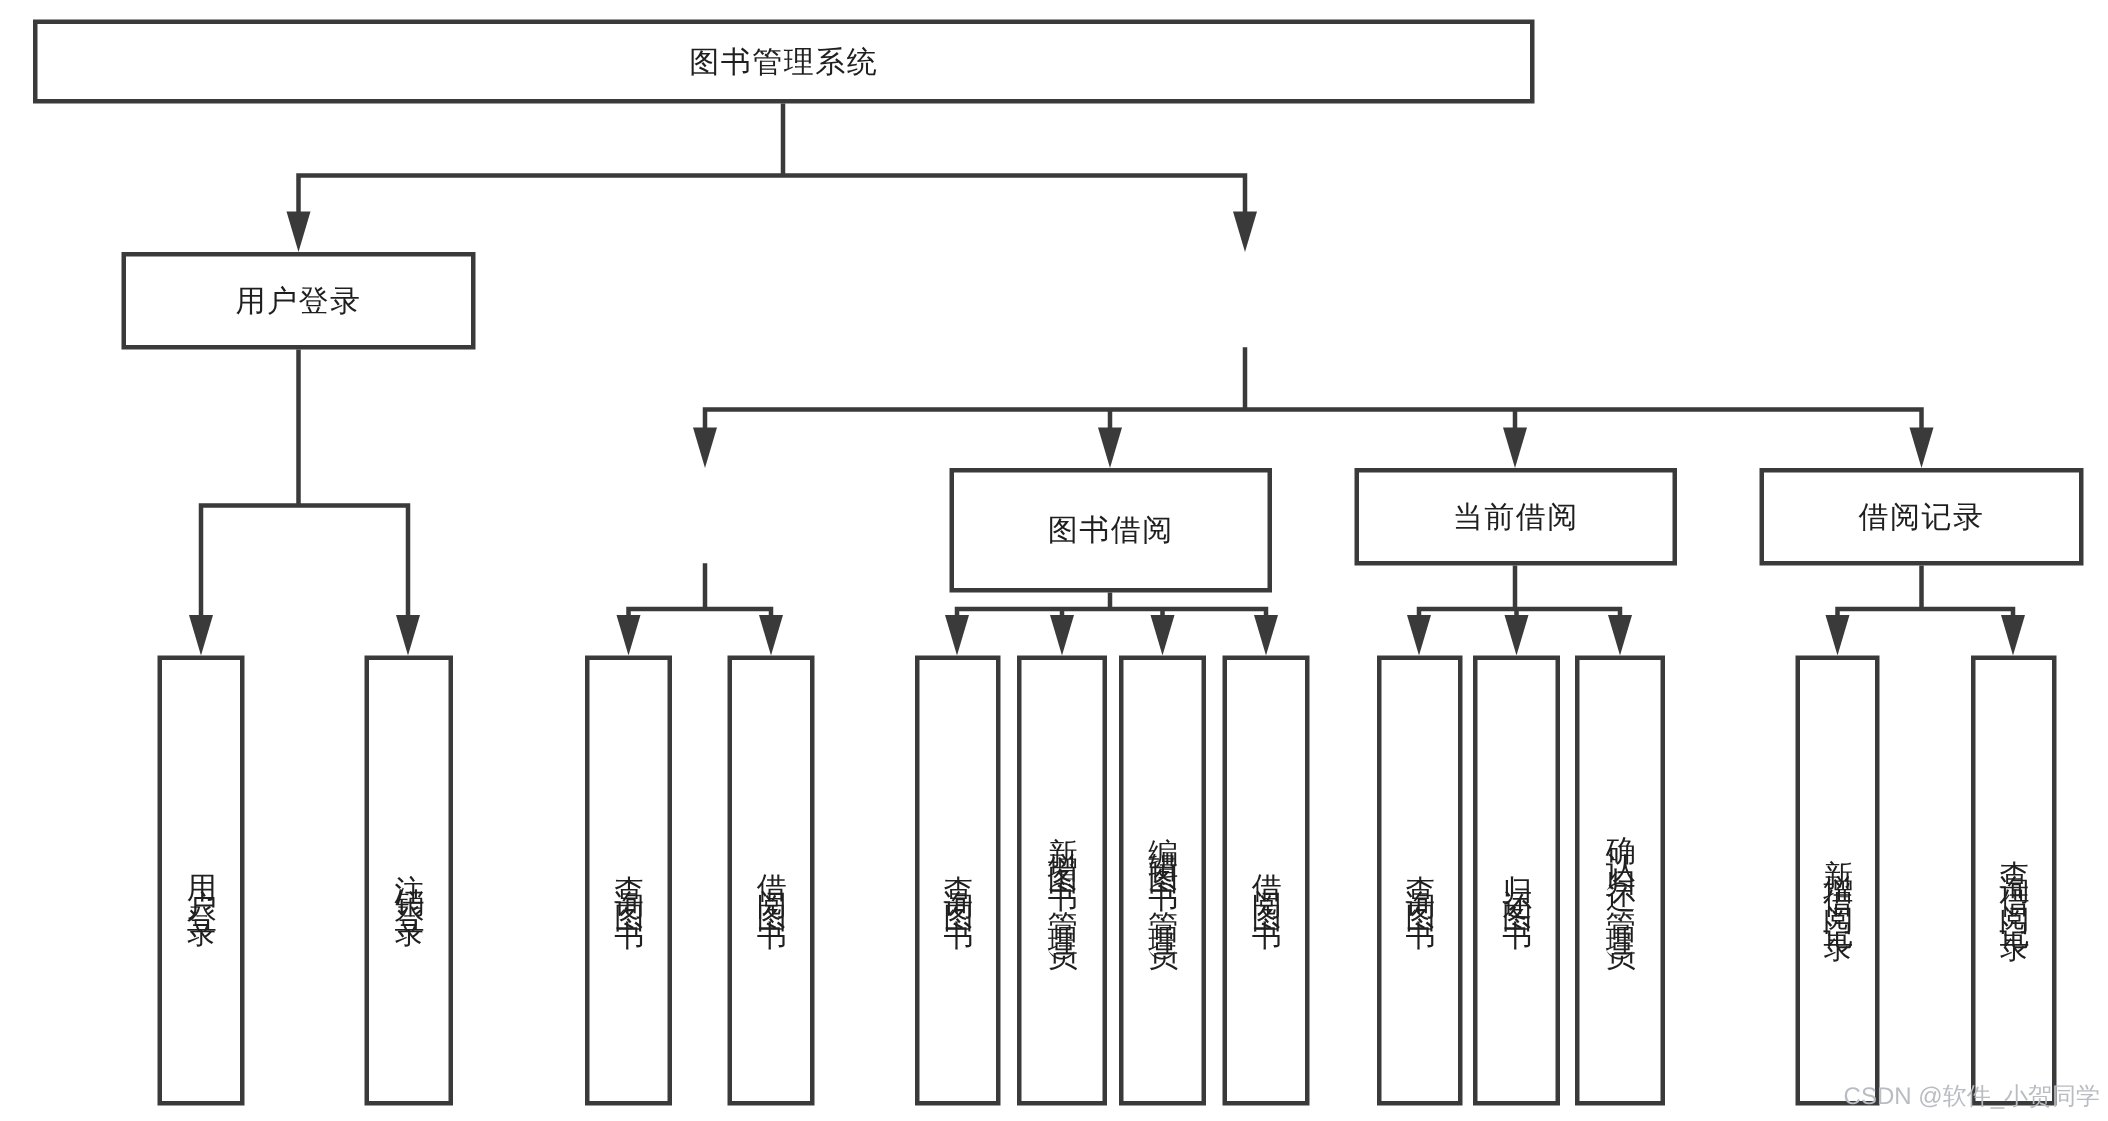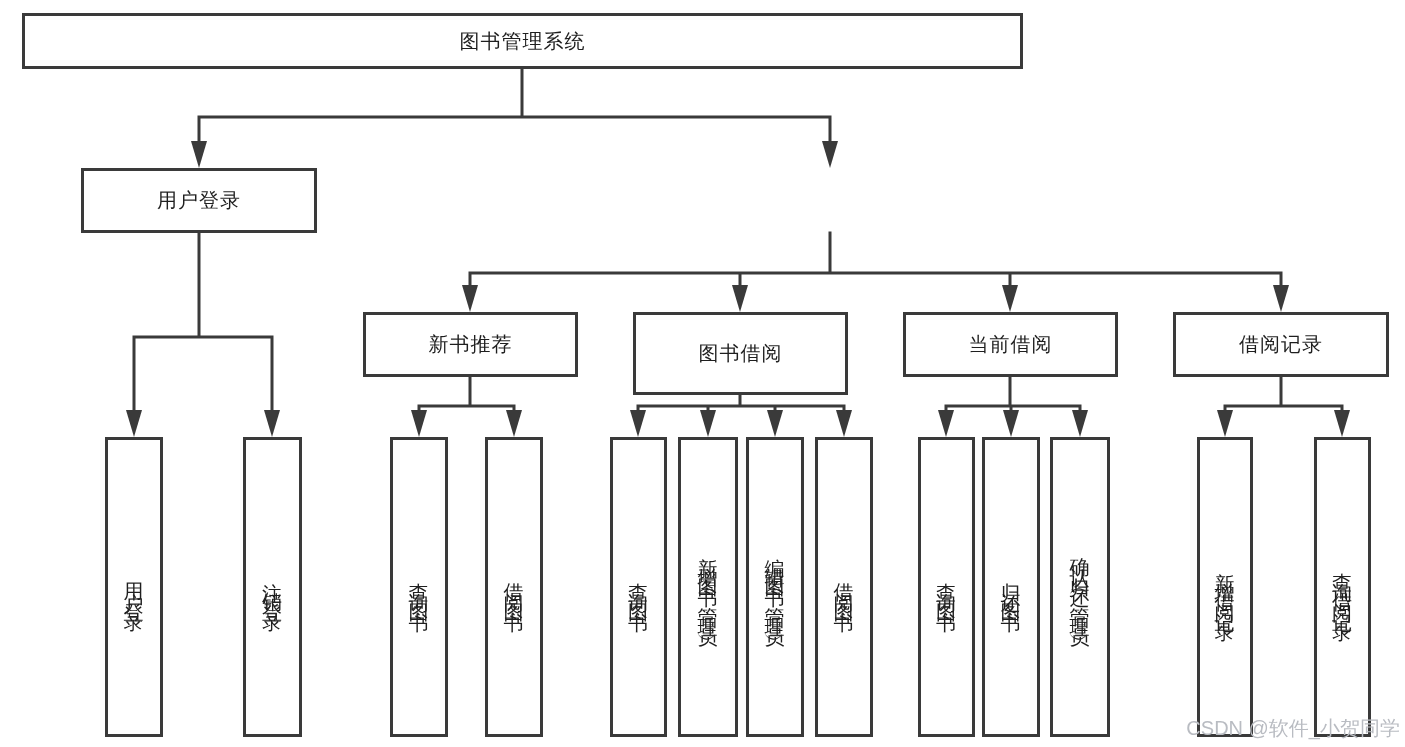--- a/index.html
+++ b/index.html
@@ -64,21 +64,21 @@
   #leaf-bor-borrow       { left:  815px; width: 58px; }
   #leaf-cur-query        { left:  918px; width: 57px; }
   #leaf-cur-return       { left:  982px; width: 58px; }
   #leaf-cur-confirm      { left: 1050px; width: 60px; }
   #leaf-rec2-add         { left: 1197px; width: 56px; }
   #leaf-rec2-query       { left: 1314px; width: 57px; }
   #watermark {
     position: absolute;
     right: 5px;
     bottom: 5px;
-    font-size: 20px;
+    font-size: 16px;
     color: #b9bcc2;
     letter-spacing: 0px;
     z-index: 3;
   }
 </style>
 </head>
 <body>
 
 <div id="canvas">
 
@@ -137,21 +137,20 @@
       <polygon points="1072,410 1088,410 1080,437"></polygon>
       <polygon points="1217,410 1233,410 1225,437"></polygon>
       <polygon points="1334,410 1350,410 1342,437"></polygon>
     </g>
   </svg>
 
   <div class="node" id="node-root">图书管理系统</div>
 
   <div class="node" id="node-user-login">用户登录</div>
 
-  <div class="node" id="node-new-book-recommend">新书推荐</div>
   <div class="node" id="node-book-borrow">图书借阅</div>
   <div class="node" id="node-borrow-records">借阅记录</div>
   <div class="node" id="node-current-borrow">当前借阅</div>
 
   <div class="node vertical leaf" id="leaf-login-user">用户登录</div>
   <div class="node vertical leaf" id="leaf-login-logout">注销登录</div>
 
   <div class="node vertical leaf" id="leaf-rec-query">查询图书</div>
   <div class="node vertical leaf" id="leaf-rec-borrow">借阅图书</div>
 

